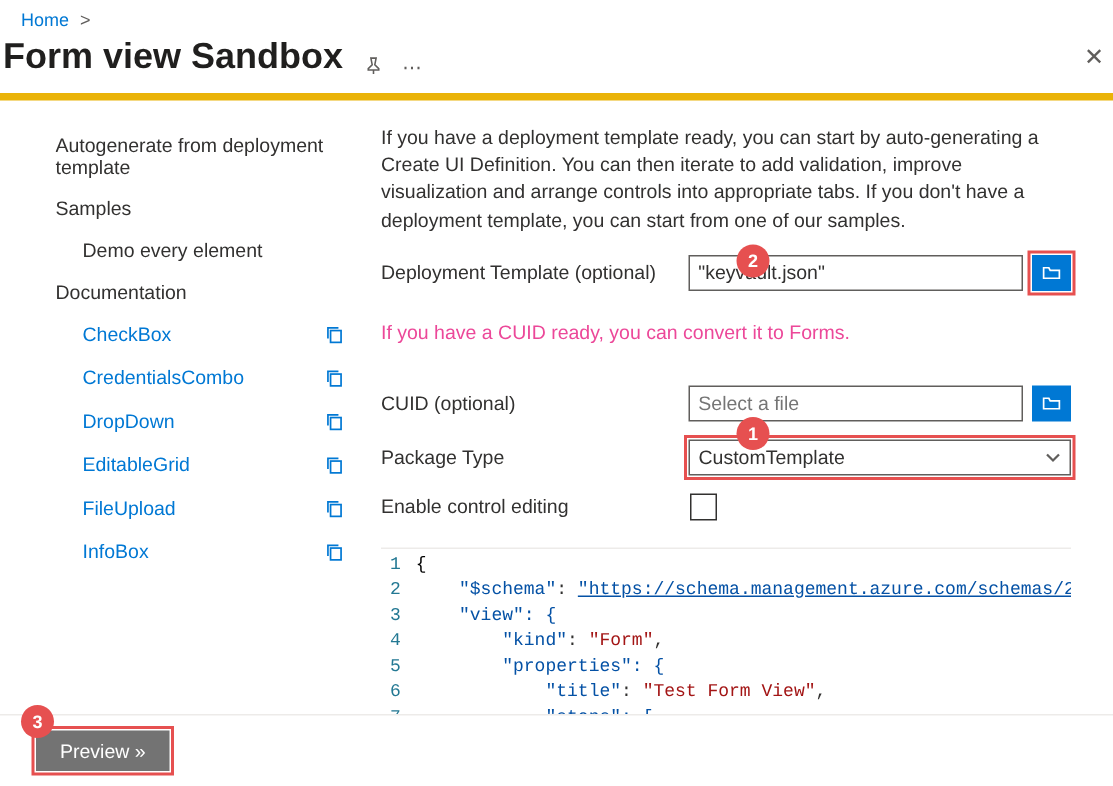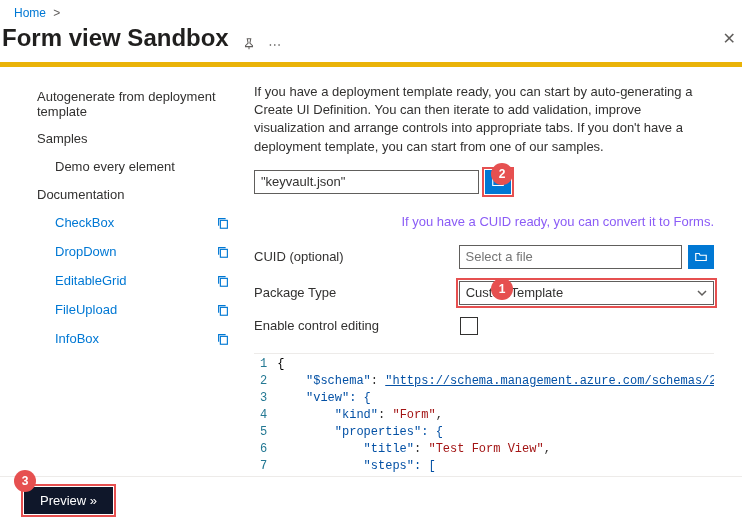--- a/index.html
+++ b/index.html
@@ -138,23 +138,22 @@
       color: #605e5c;
     }
     .checkbox-box {
       width: 18px;
       height: 18px;
       border: 1px solid #323130;
       cursor: pointer;
     }
     .hint-text {
       font-size: 13px;
-      color: #8b5cf6;
-      margin: 8px 0 16px;
-      text-align: right;
+      color: #ec4899;
+      margin: 8px 0 28px;
     }
     .editor {
       border-top: 1px solid #edebe9;
       flex: 1;
       display: flex;
       font-family: Consolas, "Courier New", monospace;
       font-size: 12px;
       overflow: hidden;
       margin-top: 6px;
     }
@@ -178,21 +177,21 @@
       position: absolute;
       bottom: 0;
       left: 0;
       right: 0;
       border-top: 1px solid #edebe9;
       padding: 10px 24px;
       background: #fff;
       display: flex;
     }
     .preview-btn {
-      background: #0f172a;
+      background: #737373;
       color: #fff;
       border: none;
       padding: 6px 16px;
       font-size: 13px;
       cursor: pointer;
       font-family: inherit;
     }
     .callout {
       position: absolute;
       width: 22px;
@@ -246,20 +245,27 @@
         </div>
       <div class="sb-group">Documentation</div>
       <div class="sb-item blue">
         <span>CheckBox</span>
         <svg class="copy-icon" viewBox="0 0 16 16" fill="none" stroke="currentColor" stroke-width="1.3">
             <rect x="5" y="5" width="8" height="9"></rect>
             <path d="M3 11V3h8"></path>
           </svg>
       </div>
       <div class="sb-item blue">
+        <span>CredentialsCombo</span>
+        <svg class="copy-icon" viewBox="0 0 16 16" fill="none" stroke="currentColor" stroke-width="1.3">
+            <rect x="5" y="5" width="8" height="9"></rect>
+            <path d="M3 11V3h8"></path>
+          </svg>
+      </div>
+      <div class="sb-item blue">
         <span>DropDown</span>
         <svg class="copy-icon" viewBox="0 0 16 16" fill="none" stroke="currentColor" stroke-width="1.3">
             <rect x="5" y="5" width="8" height="9"></rect>
             <path d="M3 11V3h8"></path>
           </svg>
       </div>
       <div class="sb-item blue">
         <span>EditableGrid</span>
         <svg class="copy-icon" viewBox="0 0 16 16" fill="none" stroke="currentColor" stroke-width="1.3">
             <rect x="5" y="5" width="8" height="9"></rect>
@@ -282,20 +288,21 @@
       </div>
     </div>
   </div>
 
   <div class="main">
     <p class="intro">If you have a deployment template ready, you can start by auto-generating a Create UI Definition. You can then iterate to add validation, improve visualization and arrange controls into appropriate tabs. If you don't have a deployment template, you can start from one of our samples.</p>
 
     <div class="callout" style="top:163px; left:491px;">2</div>
 
     <div class="field-row">
+      <div class="field-label">Deployment Template (optional)</div>
       <input class="field-input filled" value="&quot;keyvault.json&quot;" style="">
       <div class="browse-btn redbox">
         <svg viewBox="0 0 16 16" width="14" height="14" fill="none" stroke="#fff" stroke-width="1.3">
             <path d="M2 4h4l1 2h7v6H2z"></path>
           </svg>
       </div>
     </div>
 
     <p class="hint-text">If you have a CUID ready, you can convert it to Forms.</p>
 

